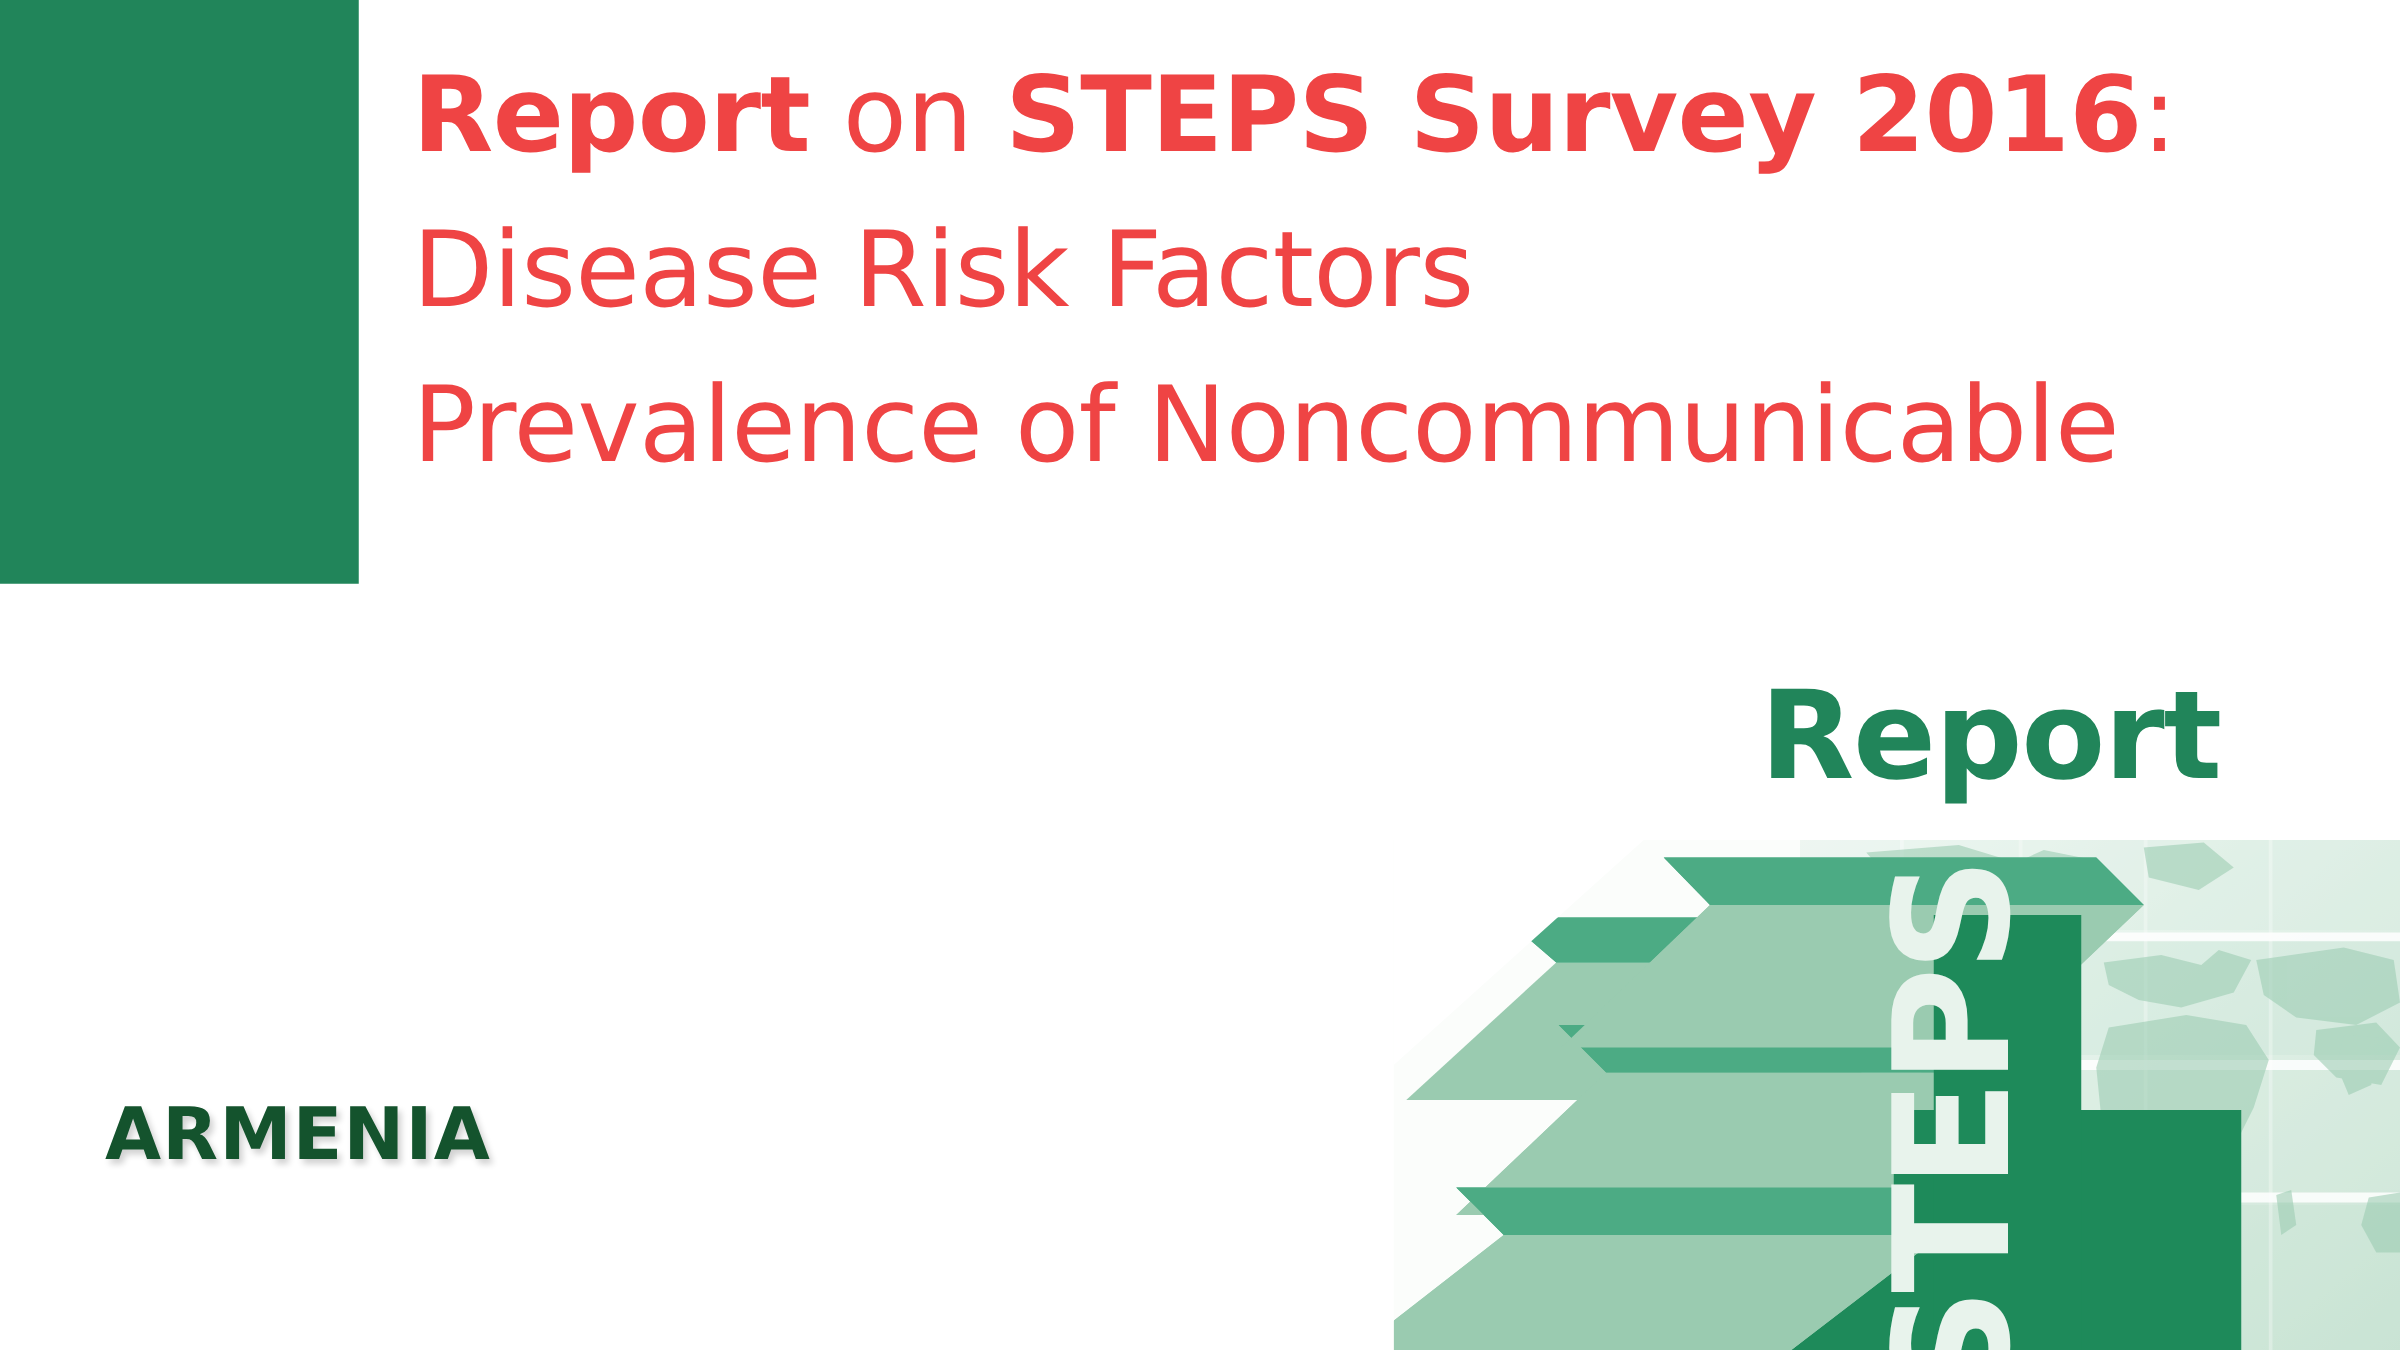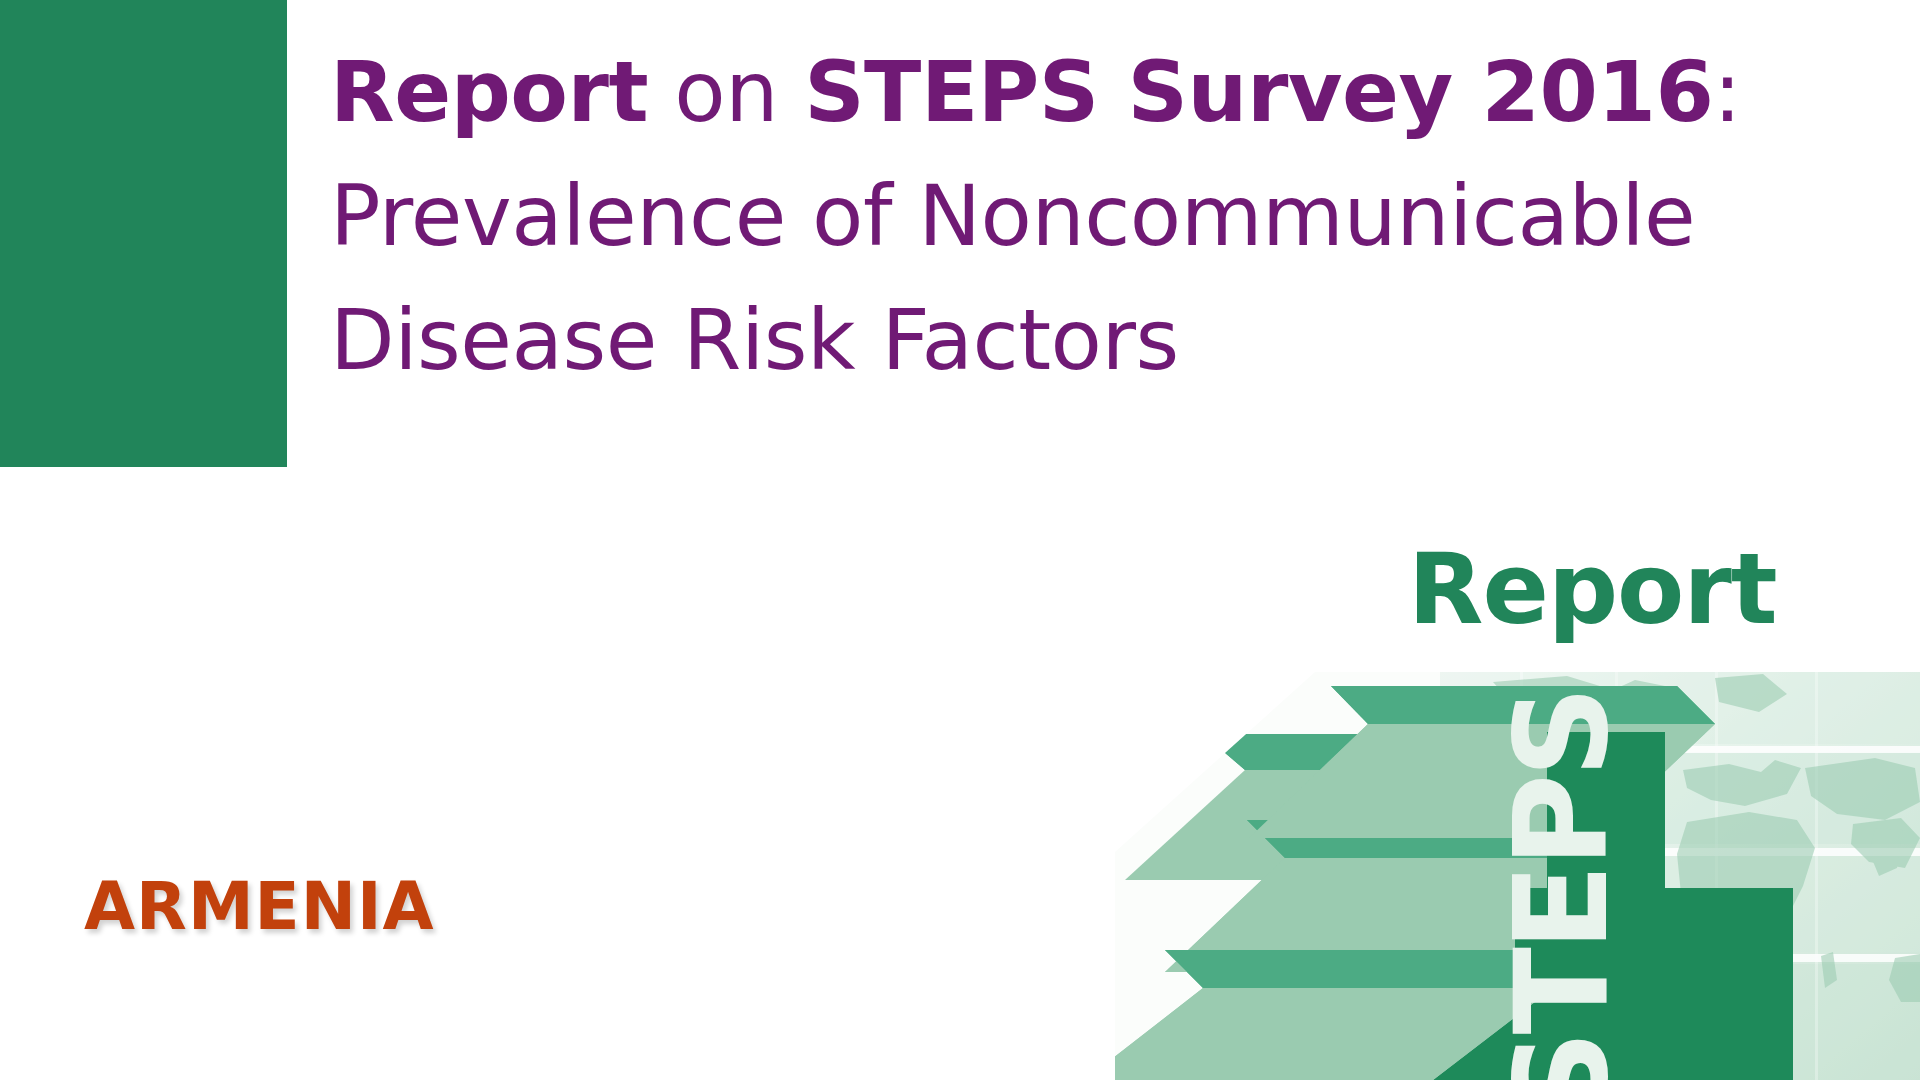--- a/index.html
+++ b/index.html
@@ -39,21 +39,21 @@
   
   .title-wrap {
     position: absolute;
     left: 330px;
     top: 30px;
     width: 1560px;
   }
   .title-line {
     font-size: 84px;
     line-height: 124px;
-    color: #701a75;
+    color: #ef4444;
     letter-spacing: -0.5px;
     white-space: nowrap;
     font-weight: 400;
   }
   .title-line .b { font-weight: 700; }
   .title-line .n { font-weight: 400; }
 
   
   .results {
     position: absolute;
@@ -65,24 +65,24 @@
     color: #21855A;
     letter-spacing: -1px;
     white-space: nowrap;
   }
 
   
   .country {
     position: absolute;
     left: 84px;
     top: 855px;
-    font-size: 66px;
+    font-size: 58px;
     line-height: 104px;
     font-weight: 700;
-    color: #c2410c;
+    color: #14532d;
     letter-spacing: 1px;
     white-space: nowrap;
     text-shadow: 3px 4px 5px rgba(0,0,0,0.18);
   }
 
   
   .art-panel {
     position: absolute;
     left: 1115px;
     top: 672px;
@@ -99,22 +99,22 @@
 </style>
 </head>
 <body>
 
 <div id="cover">
 
   <div class="brand-block"></div>
 
   <div class="title-wrap">
     <div class="title-line"><span class="b">Report</span><span class="n"> on </span><span class="b">STEPS Survey 2016</span><span class="n">:</span></div>
+    <div class="title-line">Disease Risk Factors</div>
     <div class="title-line">Prevalence of Noncommunicable</div>
-    <div class="title-line">Disease Risk Factors</div>
   </div>
 
   <div class="results">Report</div>
 
   <div class="country">ARMENIA</div>
 
   <div class="art-panel">
     <svg viewBox="0 0 805 408" xmlns="http://www.w3.org/2000/svg" aria-hidden="true">
       <defs>
         <clipPath id="panelClip">

